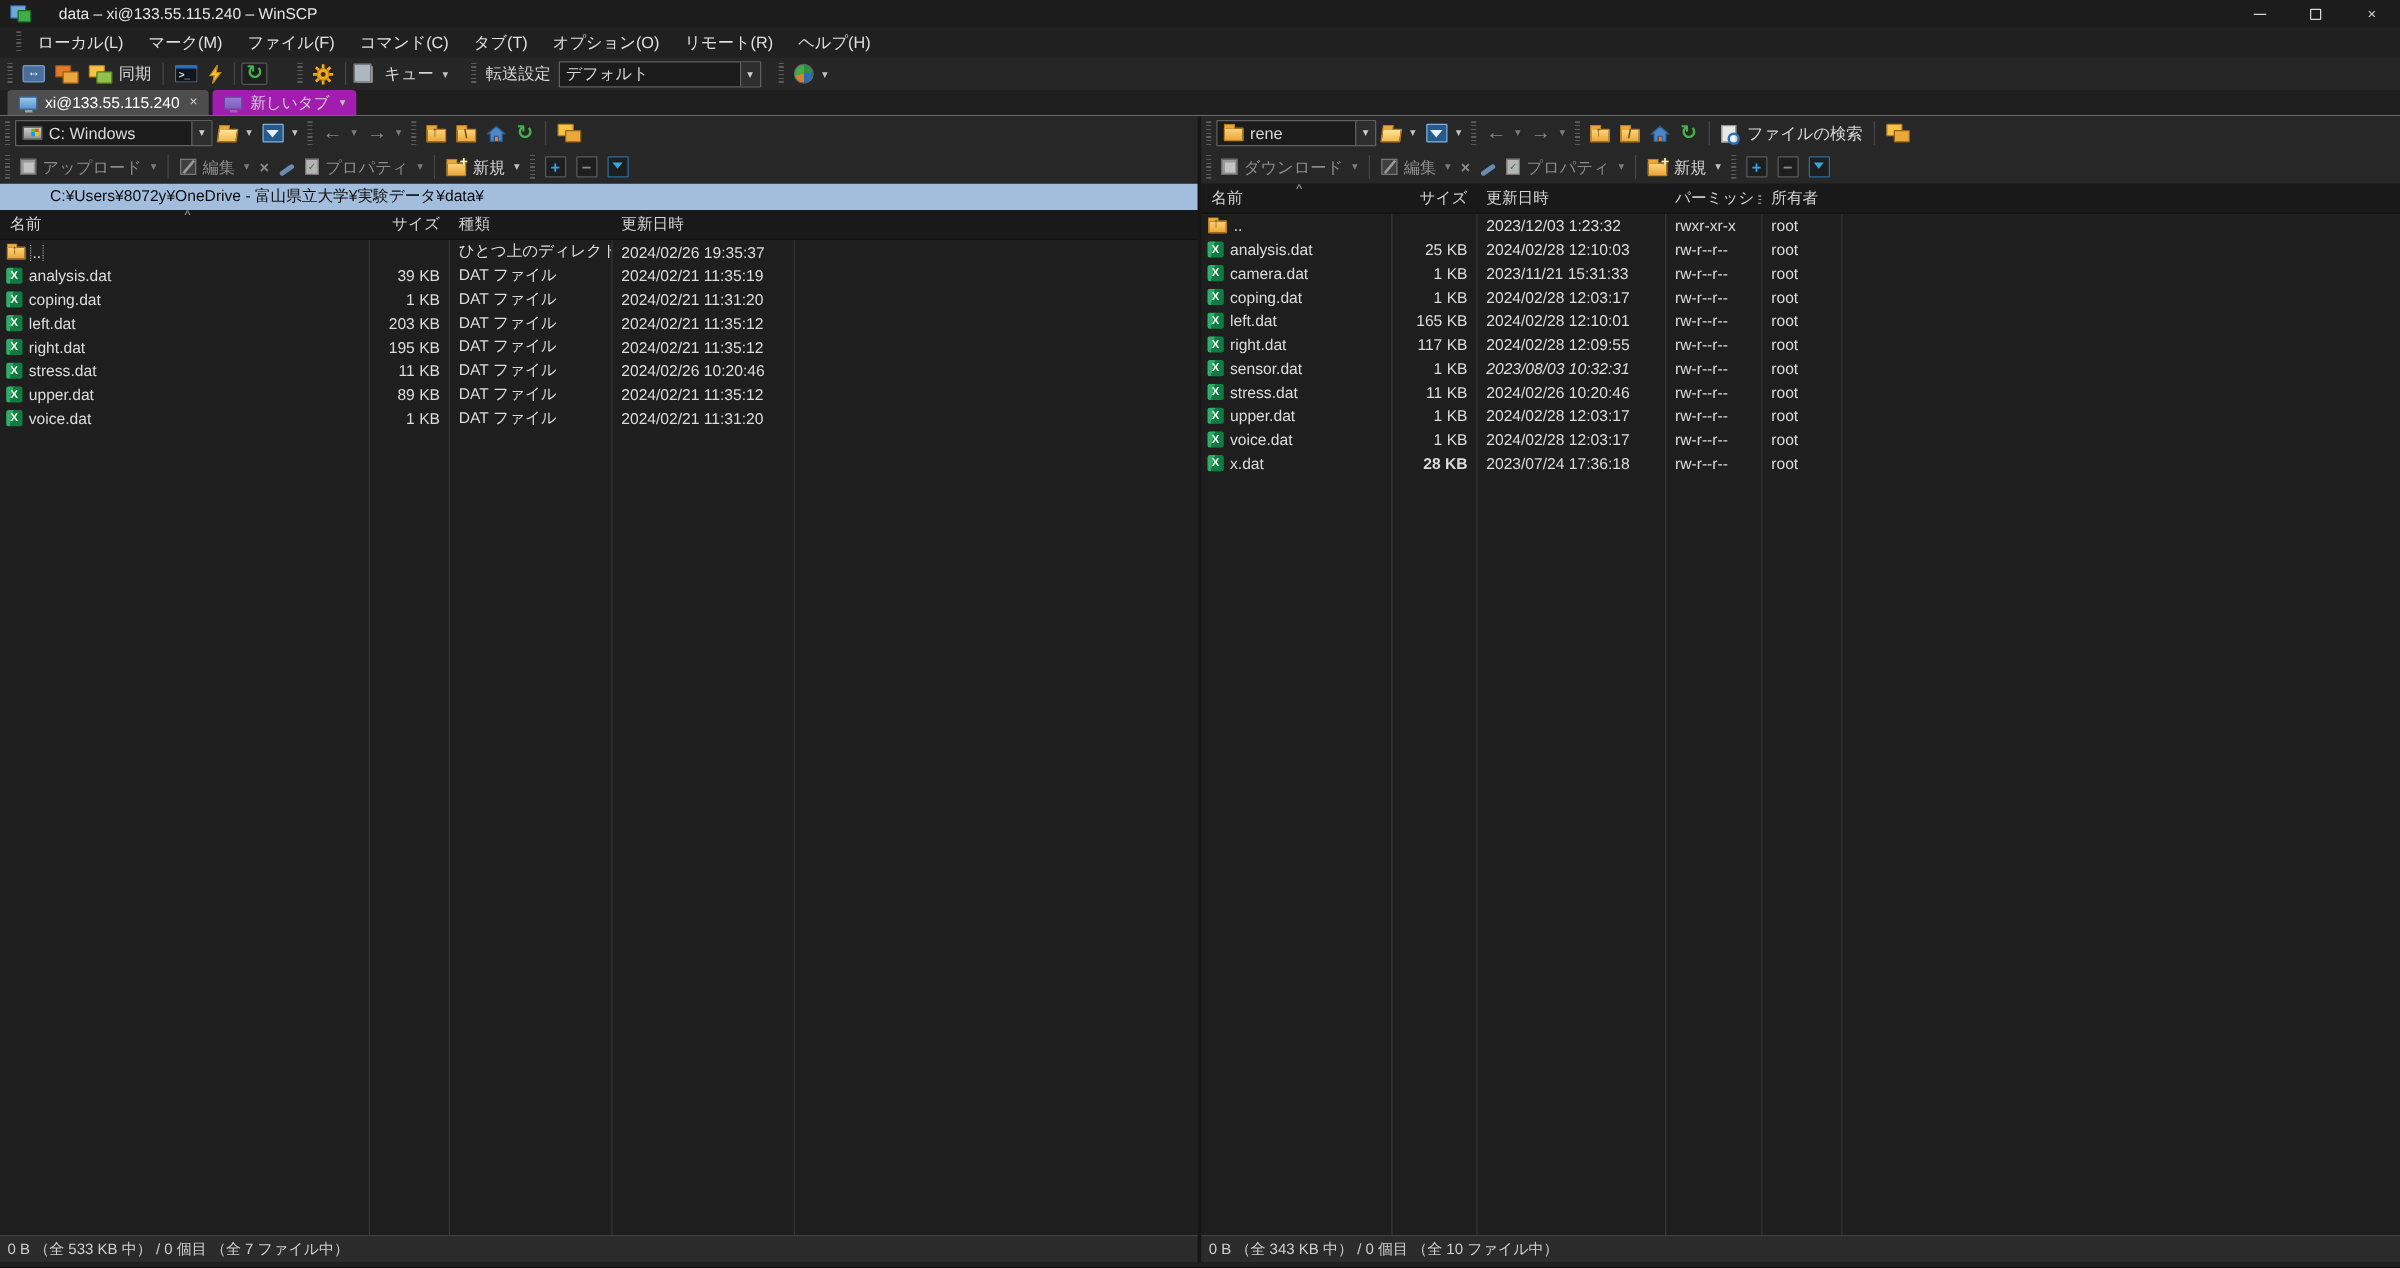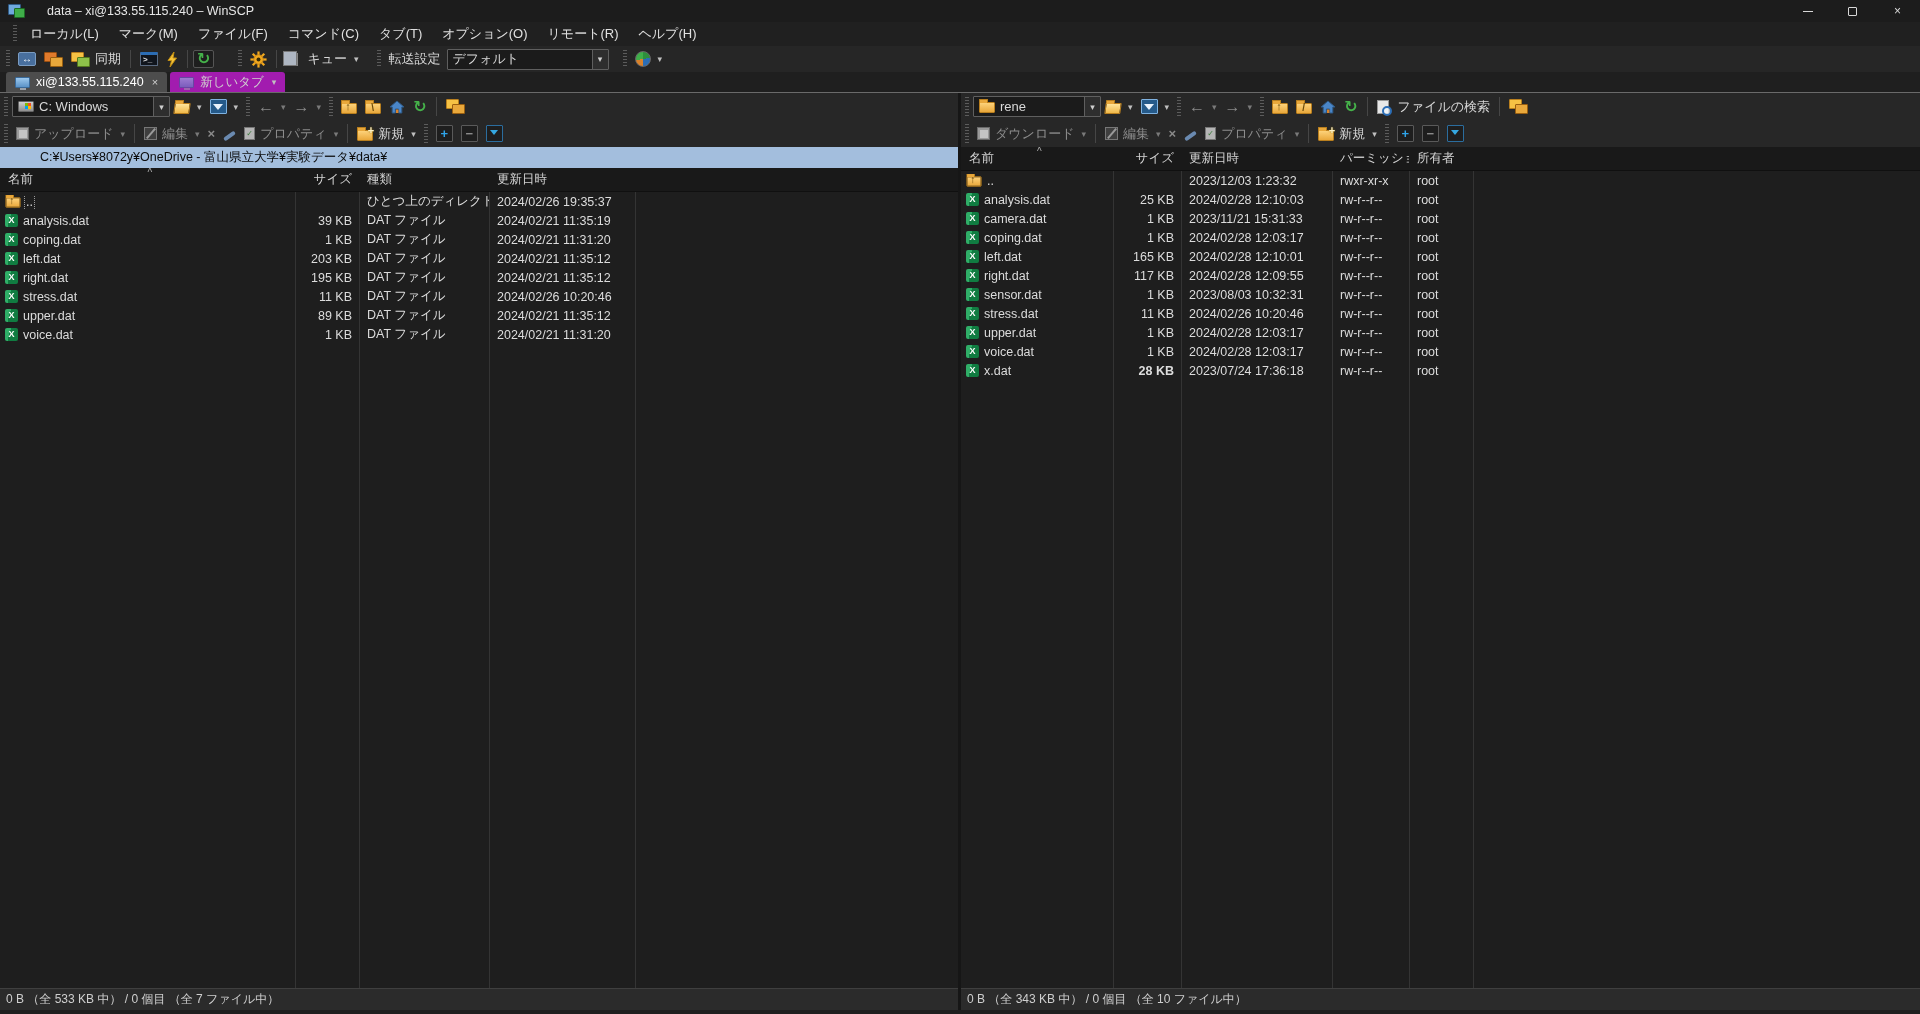--- a/index.html
+++ b/index.html
@@ -569,21 +569,21 @@
               <span class="cell l" style="width: 151px;">2024/02/28 12:09:55</span>
               <span class="cell l" style="width: 77px;">rw-r--r--</span>
               <span class="cell l" style="width: 64px;">root</span>
             </div>
             <div class="frow">
               <span class="cell ncell" style="width: 152px;">
                 <span class="xicon">X</span>
                 <span class="fname">sensor.dat</span>
               </span>
               <span class="cell r" style="width: 68px;">1 KB</span>
-              <span class="cell l" style="width: 151px;">2023/08/03 10:32:31</span>
+              <span class="cell l" style="width: 151px; font-style: italic;">2023/08/03 10:32:31</span>
               <span class="cell l" style="width: 77px;">rw-r--r--</span>
               <span class="cell l" style="width: 64px;">root</span>
             </div>
             <div class="frow">
               <span class="cell ncell" style="width: 152px;">
                 <span class="xicon">X</span>
                 <span class="fname">stress.dat</span>
               </span>
               <span class="cell r" style="width: 68px;">11 KB</span>
               <span class="cell l" style="width: 151px;">2024/02/26 10:20:46</span>

